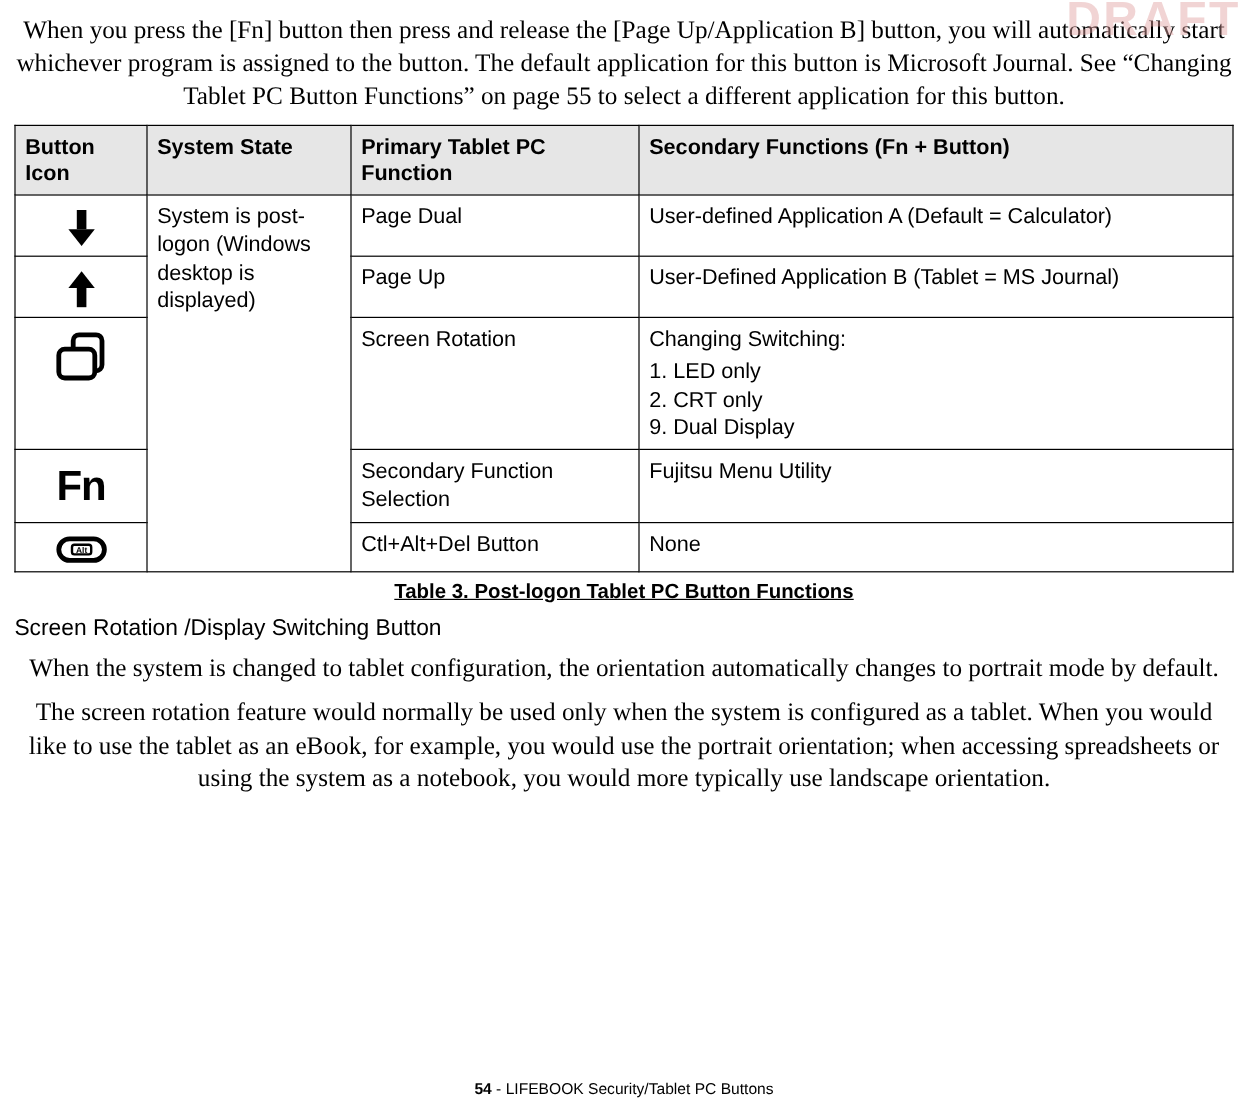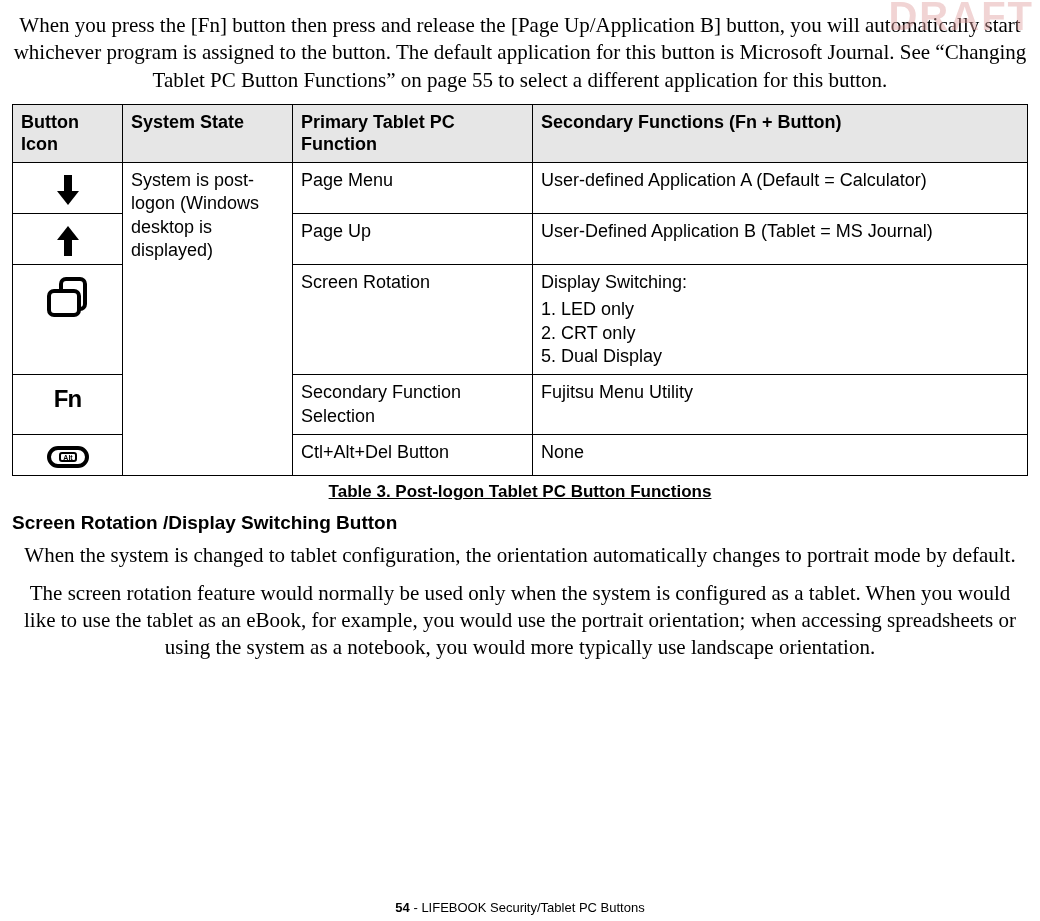--- a/index.html
+++ b/index.html
@@ -17,21 +17,21 @@
     box-sizing: border-box;
   }
   .body-text {
     font-size: 21px;
     line-height: 1.3;
     margin: 0 0 10px 0;
     text-align: center;
   }
   .heading {
     font-family: Arial, Helvetica, sans-serif;
-    font-weight: bold;
+    font-weight: normal;
     font-size: 19px;
     margin: 10px 0 8px 0;
   }
   .caption {
     font-family: Arial, Helvetica, sans-serif;
     font-weight: bold;
     font-size: 17px;
     text-align: center;
     margin: 6px 0 10px 0;
     text-decoration: underline;
@@ -59,21 +59,21 @@
   }
   .col-icon  { width: 110px; text-align: center; vertical-align: top; }
   .col-state { width: 170px; }
   .col-prim  { width: 240px; }
   .col-sec   { }
   .icon-cell { text-align: center; }
   .icon svg { display: block; margin: 4px auto 0 auto; }
   .fn-icon {
     font-family: Arial, Helvetica, sans-serif;
     font-weight: bold;
-    font-size: 24px;
+    font-size: 35px;
     letter-spacing: -1px;
     display: inline-block;
     margin-top: 2px;
   }
   .sec-list { margin: 4px 0 0 0; padding: 0; }
   .footer {
     position: absolute;
     bottom: 6px;
     left: 0;
     width: 100%;
@@ -122,21 +122,21 @@
       <tr>
         <td class="icon-cell">
           <span class="icon">
             <svg width="26" height="34" viewBox="0 0 26 34">
               <rect x="9" y="2" width="8" height="16" fill="#000"></rect>
               <polygon points="2,18 24,18 13,32" fill="#000"></polygon>
             </svg>
           </span>
         </td>
         <td rowspan="5">System is post-logon (Windows desktop is displayed)</td>
-        <td>Page Menu</td>
+        <td>Page Dual</td>
         <td>User-defined Application A (Default = Calculator)</td>
       </tr>
 
       <tr>
         <td class="icon-cell">
           <span class="icon">
             <svg width="26" height="34" viewBox="0 0 26 34">
               <polygon points="2,16 24,16 13,2" fill="#000"></polygon>
               <rect x="9" y="16" width="8" height="16" fill="#000"></rect>
             </svg>
@@ -150,25 +150,25 @@
         <td class="icon-cell">
           <span class="icon">
             <svg width="50" height="46" viewBox="0 0 50 46">
               <rect x="18" y="4" width="24" height="30" rx="5" ry="5" fill="none" stroke="#000" stroke-width="4"></rect>
               <rect x="6" y="16" width="30" height="24" rx="5" ry="5" fill="#fff" stroke="#000" stroke-width="4"></rect>
             </svg>
           </span>
         </td>
         <td>Screen Rotation</td>
         <td>
-          <div>Display Switching:</div>
+          <div>Changing Switching:</div>
           <div class="sec-list">
             <div>1. LED only</div>
             <div>2. CRT only</div>
-            <div>5. Dual Display</div>
+            <div>9. Dual Display</div>
           </div>
         </td>
       </tr>
 
       <tr>
         <td class="icon-cell">
           <span class="fn-icon">Fn</span>
         </td>
         <td>Secondary Function Selection</td>
         <td>Fujitsu Menu Utility</td>

